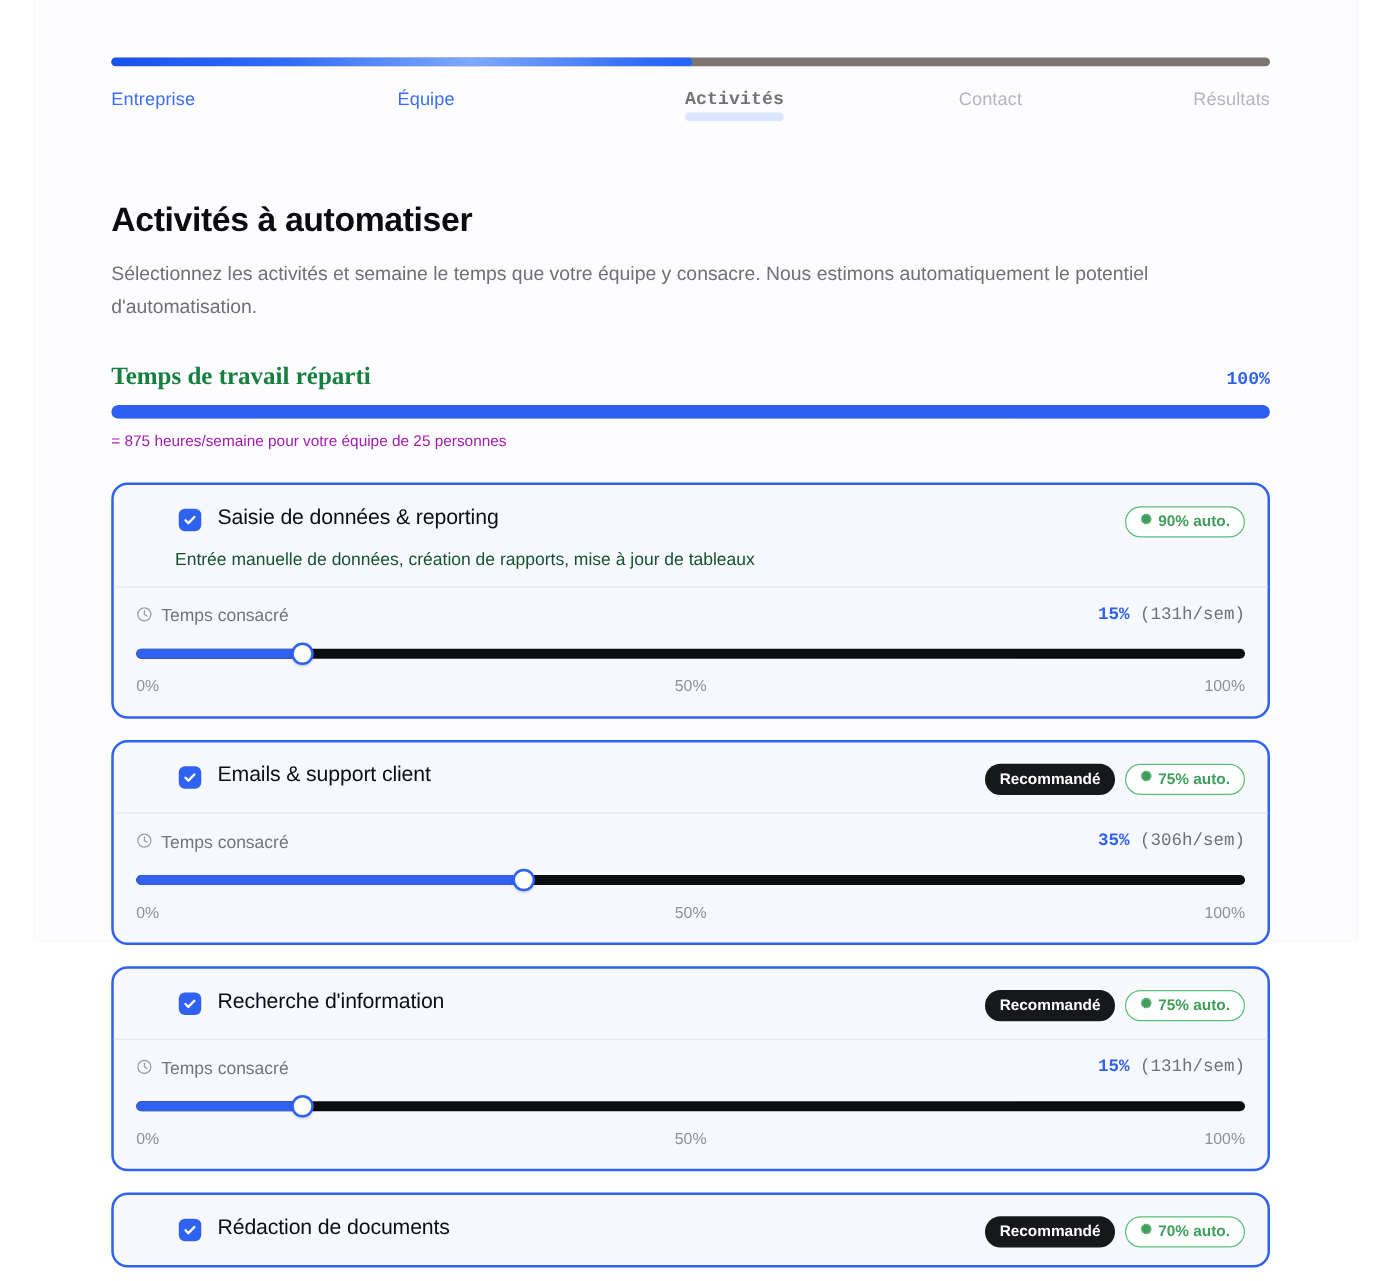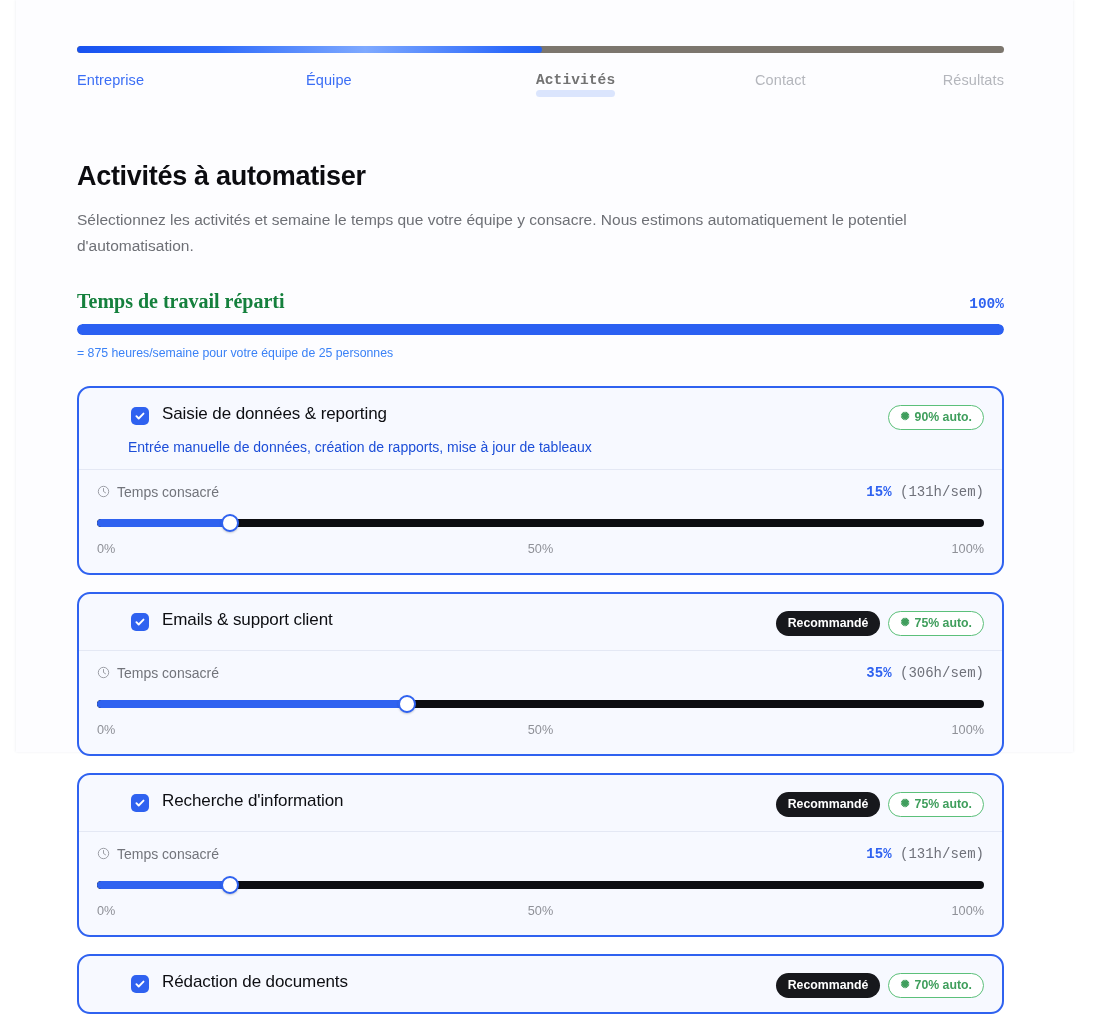--- a/index.html
+++ b/index.html
@@ -7,21 +7,21 @@
   html, body {
     width: 1113px;
     height: 1025px;
     background: #ffffff;
     font-family: "Liberation Sans", sans-serif;
     overflow: hidden;
   }
 
   .page-shell {
     position: absolute;
-    left: 16px;
+    left: 28px;
     top: 0;
     width: 1057px;
     height: 752px;
     background: #fdfdff;
     box-shadow: -1px 0 2px rgba(120,130,160,0.07), 1px 0 2px rgba(120,130,160,0.07);
   }
 
   .inner {
     position: absolute;
     left: 61px;
@@ -116,21 +116,21 @@
   }
   .alloc-bar-fill {
     height: 100%;
     width: 100%;
     border-radius: 6px;
     background: #2b60f2;
   }
   .alloc-note {
     margin-top: 11px;
     font-size: 12.3px;
-    color: #3b82f6;
+    color: #a21caf;
   }
 
   
   .cards { margin-top: 26px; }
 
   .card {
     border: 2px solid #2f62f0;
     border-radius: 13px;
     background: #f7f9ff;
     margin-bottom: 17px;
@@ -162,21 +162,21 @@
   .card-texts { margin-left: 13px; flex: 1 1 auto; }
   .card-title {
     font-size: 17px;
     font-weight: 400;
     color: #0d0e12;
     letter-spacing: -0.1px;
   }
   .card-desc {
     margin-top: 9px;
     font-size: 14px;
-    color: #1d4ed8;
+    color: #14532d;
   }
 
   .badges {
     display: flex;
     align-items: center;
     gap: 8px;
     margin-left: 12px;
     margin-top: 1px;
   }
   .badge-reco {

